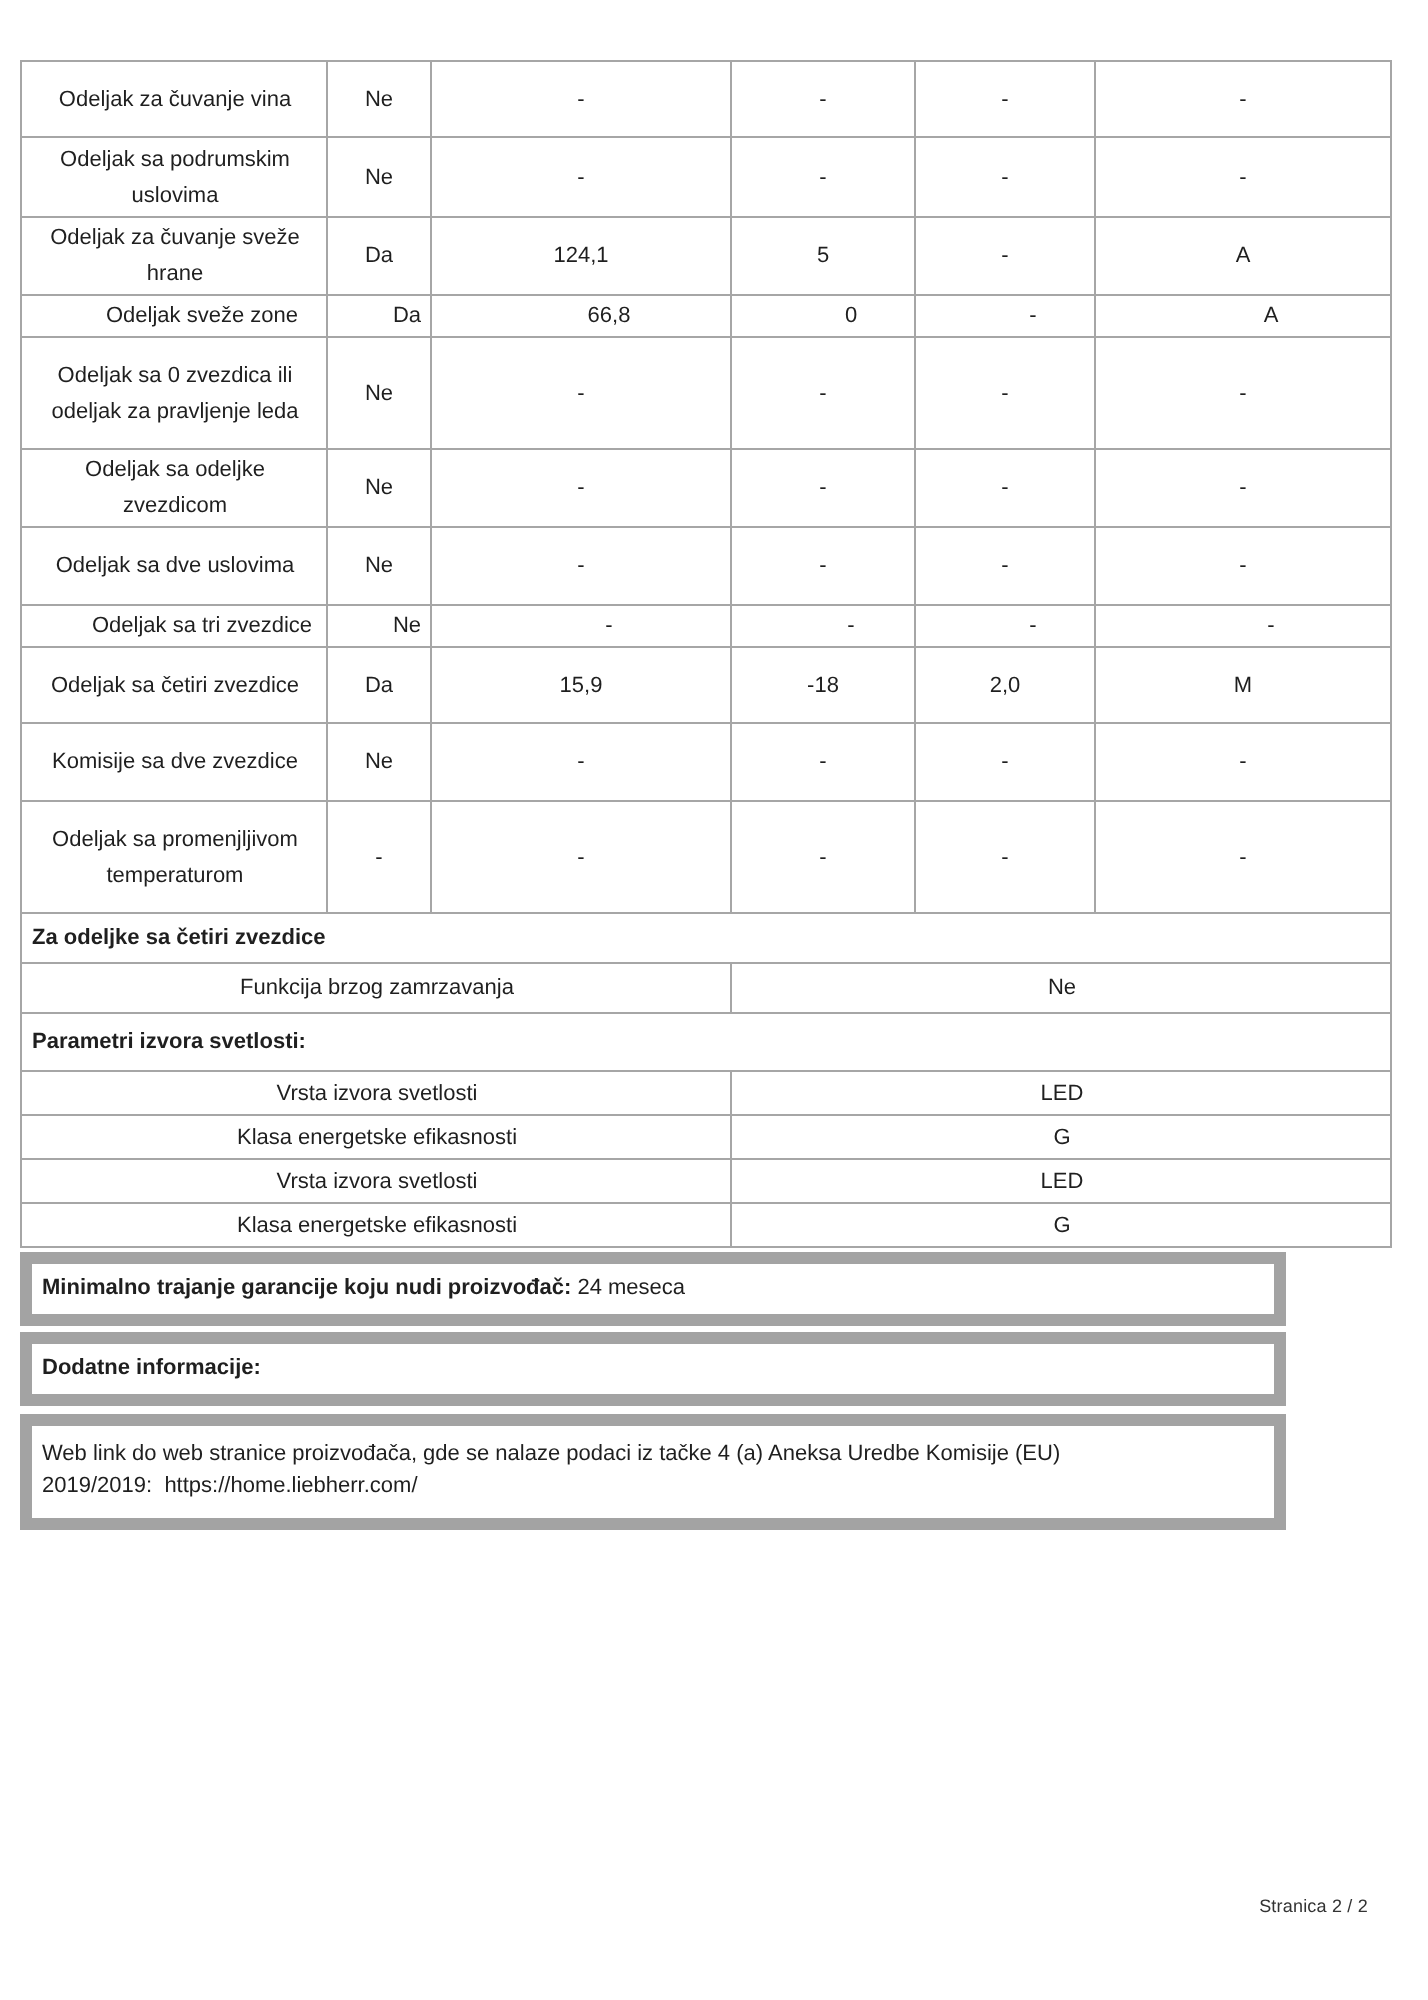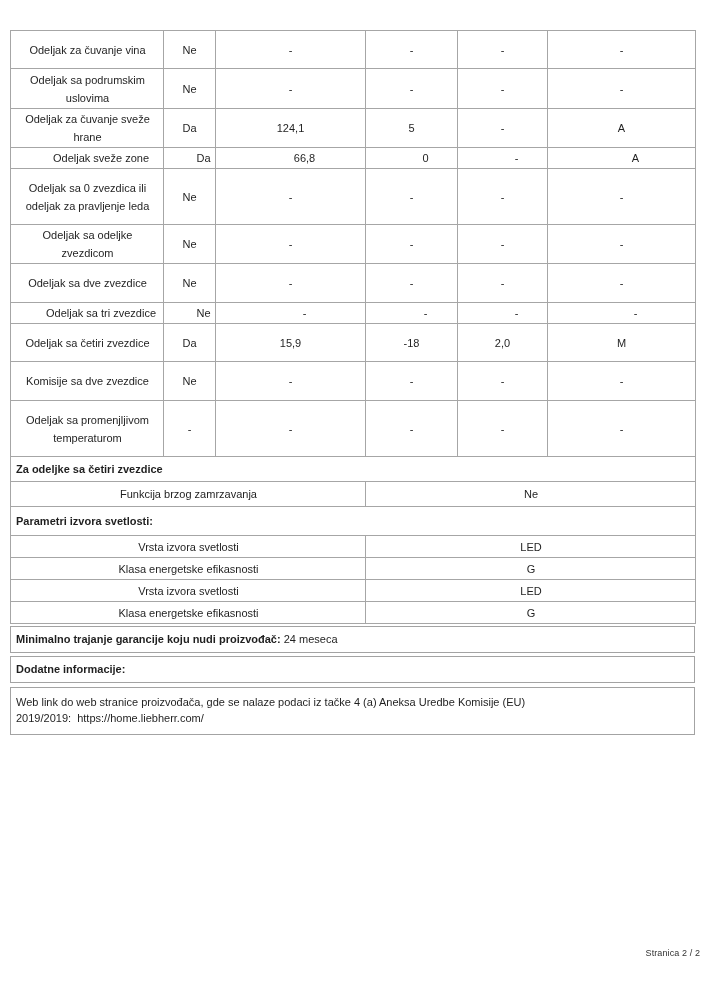--- a/index.html
+++ b/index.html
@@ -43,35 +43,35 @@
   tr.h39 td { height: 39px; }
   tr.h25 td { height: 25px; }
   tr.h23 td { height: 29px; }
   tr.h22 td { height: 22px; }
   td.hdr {
     font-weight: bold;
     text-align: left;
     padding-left: 5px;
   }
   .box {
-    width: 685px;
-    border: 1px solid #a3a3a3;
+    width: 633px;
+    border: 6px solid #a3a3a3;
     font-size: 11px;
     line-height: 16px;
     padding: 4px 6px 5px 5px;
   }
   .box.warranty { margin-top: 2px; }
   .box.info-hdr { margin-top: 3px; font-weight: bold; }
   .box.linkbox { margin-top: 4px; padding: 6px 6px 8px 5px; }
   .b { font-weight: bold; }
   .url { color: inherit; text-decoration: none; cursor: pointer; }
   .footer {
     position: absolute;
     top: 948px;
-    right: 14px;
+    right: 30px;
     font-size: 9px;
     color: #333333;
     letter-spacing: 0.1px;
   }
 </style>
 </head>
 <body>
 
 <div class="page">
   <div class="content">
@@ -128,21 +128,21 @@
         </tr>
         <tr class="h38">
           <td class="lbl">Odeljak sa odeljke zvezdicom</td>
           <td class="val">Ne</td>
           <td class="val">-</td>
           <td class="val">-</td>
           <td class="val">-</td>
           <td class="val">-</td>
         </tr>
         <tr class="h39">
-          <td class="lbl">Odeljak sa dve zvezdice</td>
+          <td class="lbl">Odeljak sa dve uslovima</td>
           <td class="val">Ne</td>
           <td class="val">-</td>
           <td class="val">-</td>
           <td class="val">-</td>
           <td class="val">-</td>
         </tr>
         <tr class="h21">
           <td class="lbl">Odeljak sa tri zvezdice</td>
           <td class="val">Ne</td>
           <td class="val">-</td>

